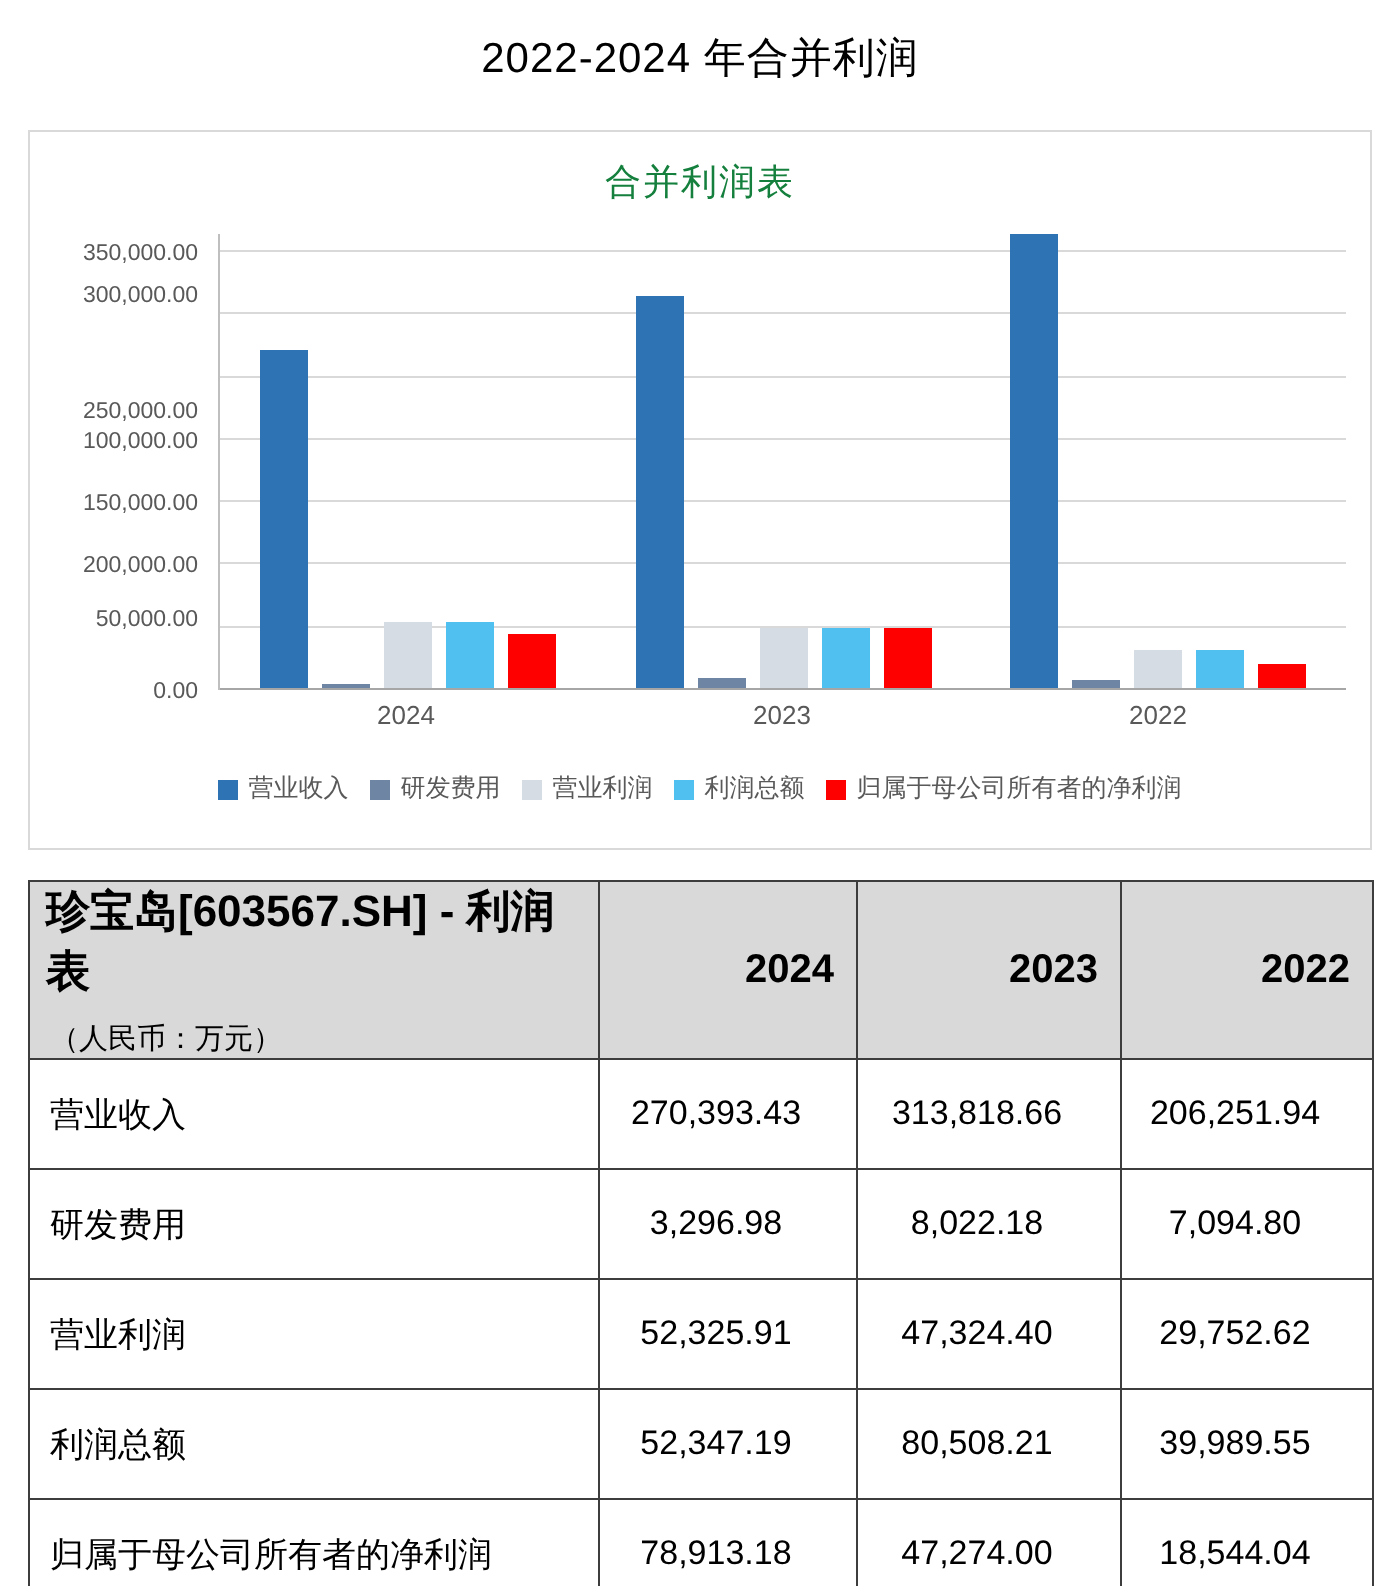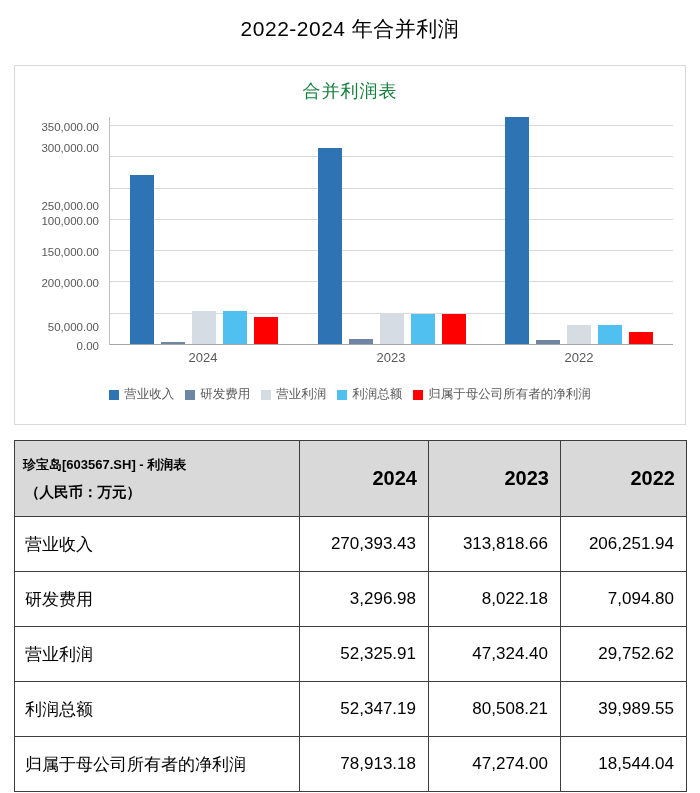--- a/index.html
+++ b/index.html
@@ -46,38 +46,38 @@
   
   .data-table {
     position:absolute; left:14px; top:440px; width:672px;
     border-collapse:collapse; table-layout:fixed;
   }
   .data-table th, .data-table td {
     border:1px solid #3d3d3d; color:#000;
   }
   .data-table thead th { background:#d9d9d9; height:76px; }
   .th-entity { text-align:left; padding-left:8px; vertical-align:middle; }
-  .th-entity .t1 { font-size:13px; font-weight:700; display:block; }
-  .th-entity .t2 { font-size:14.5px; font-weight:700; display:block; margin-top:9px; padding-left:2px; }
+  .th-entity .t1 { font-size:22px; font-weight:700; display:block; }
+  .th-entity .t2 { font-size:14.5px; font-weight:400; display:block; margin-top:9px; padding-left:2px; }
   .th-year { text-align:right; padding-right:11px; font-size:20px; font-weight:700; vertical-align:middle; }
   .data-table tbody td { height:55px; font-size:17px; vertical-align:middle; }
   .td-label { text-align:left; padding-left:10px; }
-  .td-value { text-align:right; padding-right:12px; }
+  .td-value { text-align:center; padding-right:12px; }
 </style>
 </head>
 <body>
 
 <div class="page-title">2022-2024 年合并利润</div>
 
 <div class="chart-card">
   <div class="chart-title">合并利润表</div>
   <div class="chart-body">
     <div class="y-axis-col">
         <span class="y-tick-label" style="bottom: -7px;">0.00</span>
-        <span class="y-tick-label" style="bottom: 12px; margin-top: 24px;">50,000.00</span>
+        <span class="y-tick-label" style="bottom: 29px; margin-top: 24px;">50,000.00</span>
         <span class="y-tick-label" style="bottom: 55.5714px;">200,000.00</span>
         <span class="y-tick-label" style="bottom: 86.8571px;">150,000.00</span>
         <span class="y-tick-label" style="bottom: 118.143px;">100,000.00</span>
         <span class="y-tick-label" style="bottom: 133px;">250,000.00</span>
         <span class="y-tick-label" style="bottom: 191px;">300,000.00</span>
         <span class="y-tick-label" style="bottom: 212px;">350,000.00</span>
       </div>
     <div class="plot-area">
       <div class="gridline base" style="bottom: 0px;"></div>
         <div class="gridline" style="bottom: 31.2857px;"></div>

